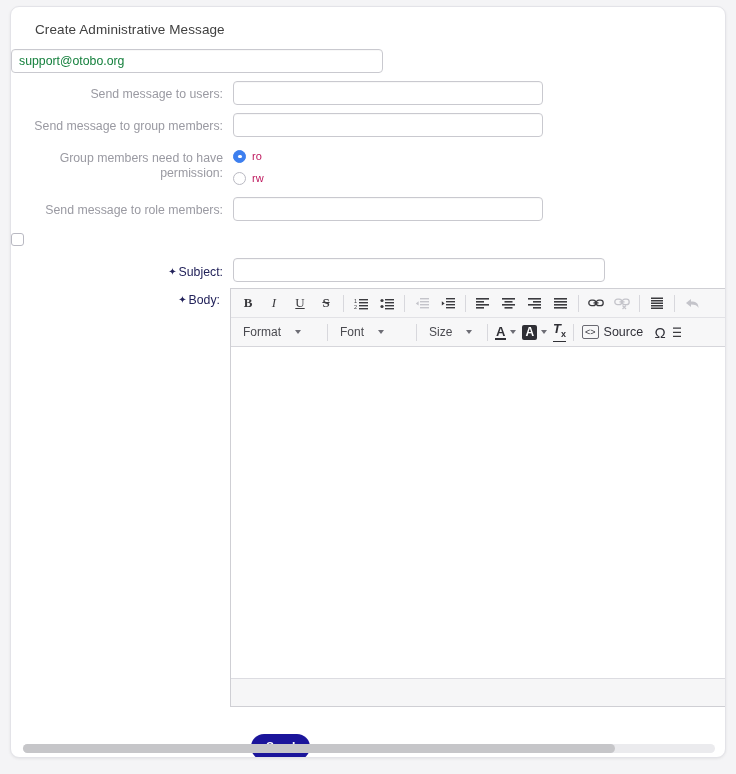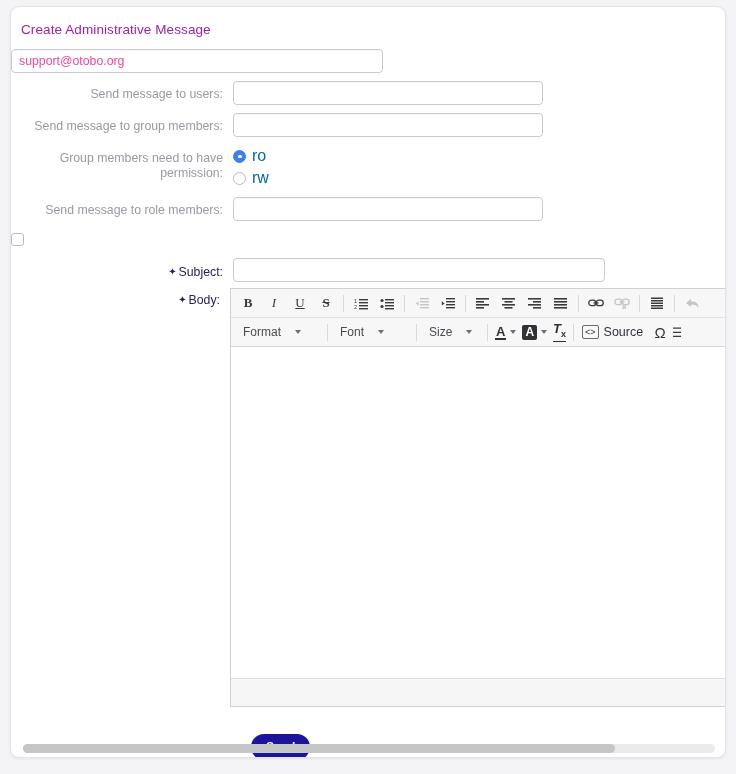--- a/index.html
+++ b/index.html
@@ -20,23 +20,23 @@
     left: 10px; top: 6px;
     width: 716px; height: 752px;
     background: #ffffff;
     border-radius: 9px;
     border: 1px solid #e3e3e8;
     box-shadow: 0 1px 3px rgba(0,0,0,0.07);
     overflow: hidden;
   }
   .panel-title {
     position: absolute;
-    left: 10px; top: 15px;
+    left: 24px; top: 15px;
     font-size: 13.5px;
-    color: #a21caf;
+    color: #404040;
     letter-spacing: 0.1px;
     white-space: nowrap;
   }
 
   
   .form {
     position: absolute;
     left: 0; top: 42px;
     width: 716px;
   }
@@ -64,21 +64,21 @@
   }
   .ctl { flex: 1 1 auto; }
 
   .txt {
     height: 24px;
     border: 1px solid #c9c9cf;
     border-radius: 4px;
     background: #fff;
     font-family: "Liberation Sans", sans-serif;
     font-size: 12.3px;
-    color: #ec4899;
+    color: #15803d;
     padding: 0 7px;
     outline: none;
     box-shadow: inset 0 1px 1px rgba(0,0,0,0.03);
   }
   .w-from    { width: 372px; }
   .w-normal  { width: 310px; }
 
   .radio-wrap { display: flex; align-items: center; height: 22px; }
   .radio {
     width: 13px; height: 13px;
@@ -95,21 +95,21 @@
     border-color: #3d7fef;
   }
   .radio.on::after {
     content: "";
     position: absolute;
     left: 4px; top: 4px;
     width: 3.5px; height: 3.5px;
     border-radius: 50%;
     background: #fff;
   }
-  .radio-lab { font-size: 16px; color: #0369a1; }
+  .radio-lab { font-size: 11px; color: #be185d; }
 
   .chk {
     width: 13px; height: 13px;
     border: 1px solid #b9b9c2;
     border-radius: 3px;
     background: #fff;
     display: inline-block;
     margin-top: 4px;
   }
 

